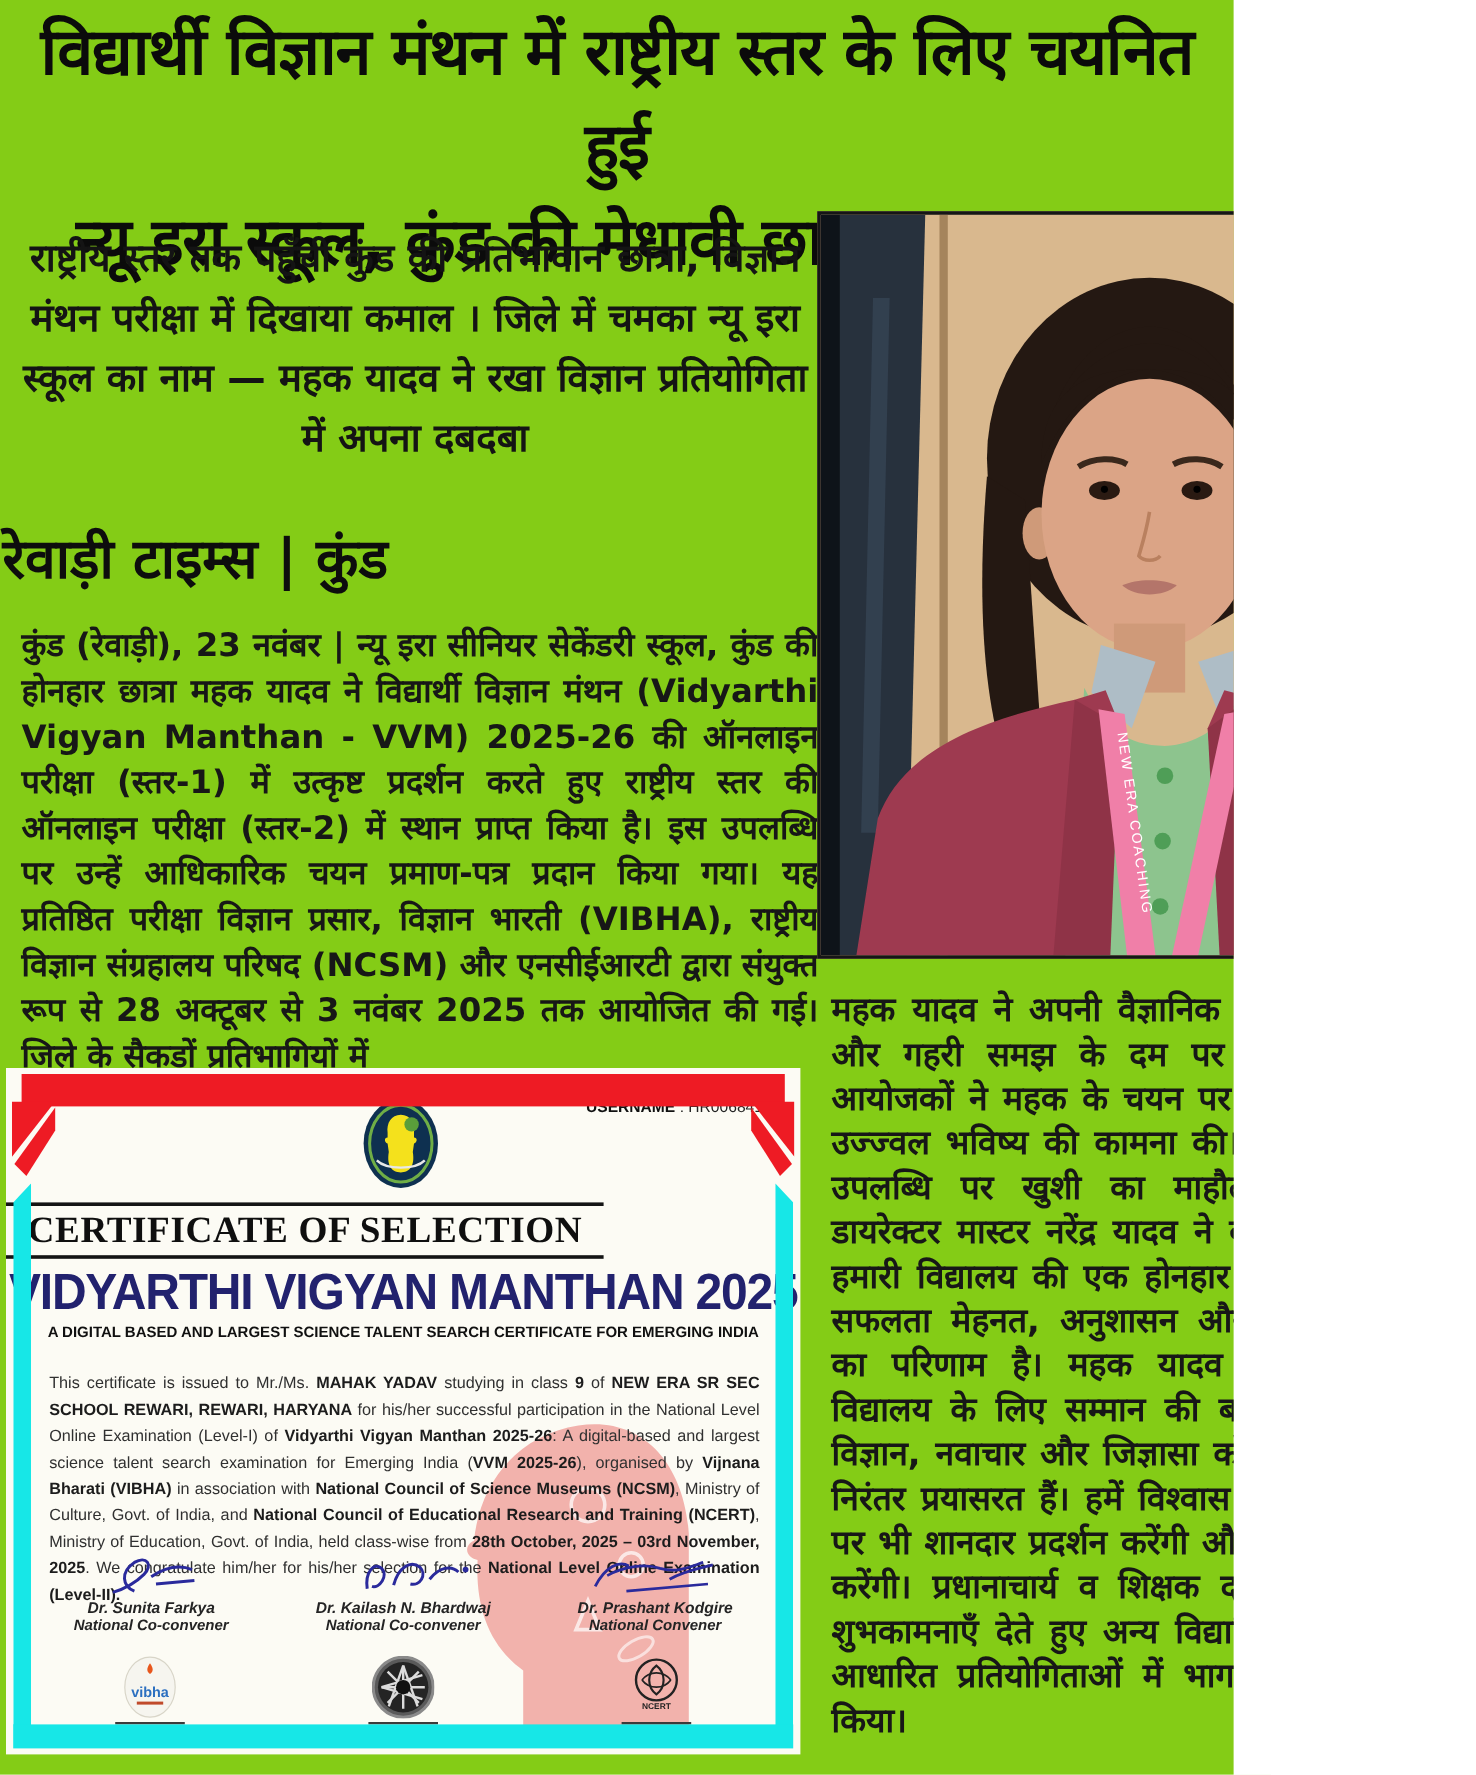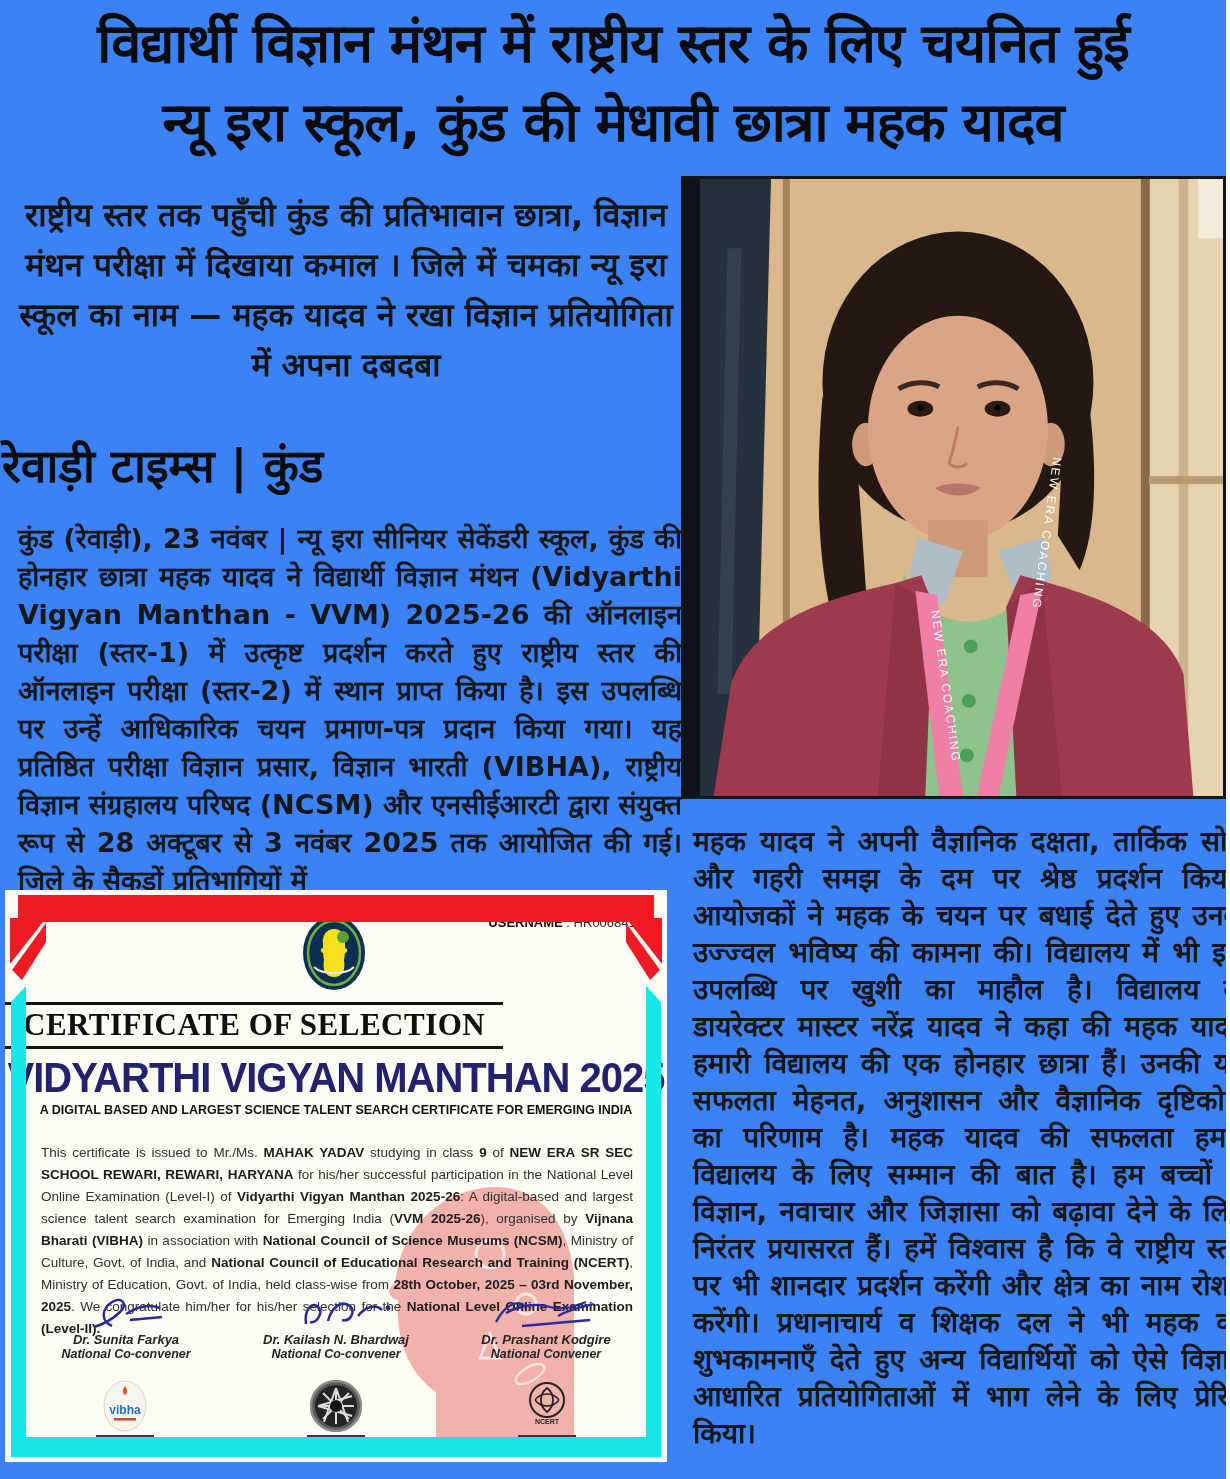--- a/index.html
+++ b/index.html
@@ -1,16 +1,16 @@
 <!DOCTYPE html>
 <html><head>
 <meta charset="utf-8">
 <style>
   html,body{margin:0;padding:0;background:#ffffff;}
-  .page{position:relative;width:1226px;height:1479px;background:#3b82f6;overflow:hidden;
+  .page{position:relative;width:1028px;height:1479px;background:#84cc16;overflow:hidden;
         font-family:"DejaVu Sans",sans-serif;color:#131313;}
 
   
   .headline{position:absolute;top:4px;left:6px;right:6px;text-align:center;
             font-weight:bold;color:#0b0b0b;font-size:54px;line-height:79px;
             letter-spacing:-1px;}
 
   
   .subhead{position:absolute;top:178px;left:2px;width:664px;margin:12px;
            font-size:32px;line-height:50px;font-weight:bold;text-align:center;color:#141414;}

